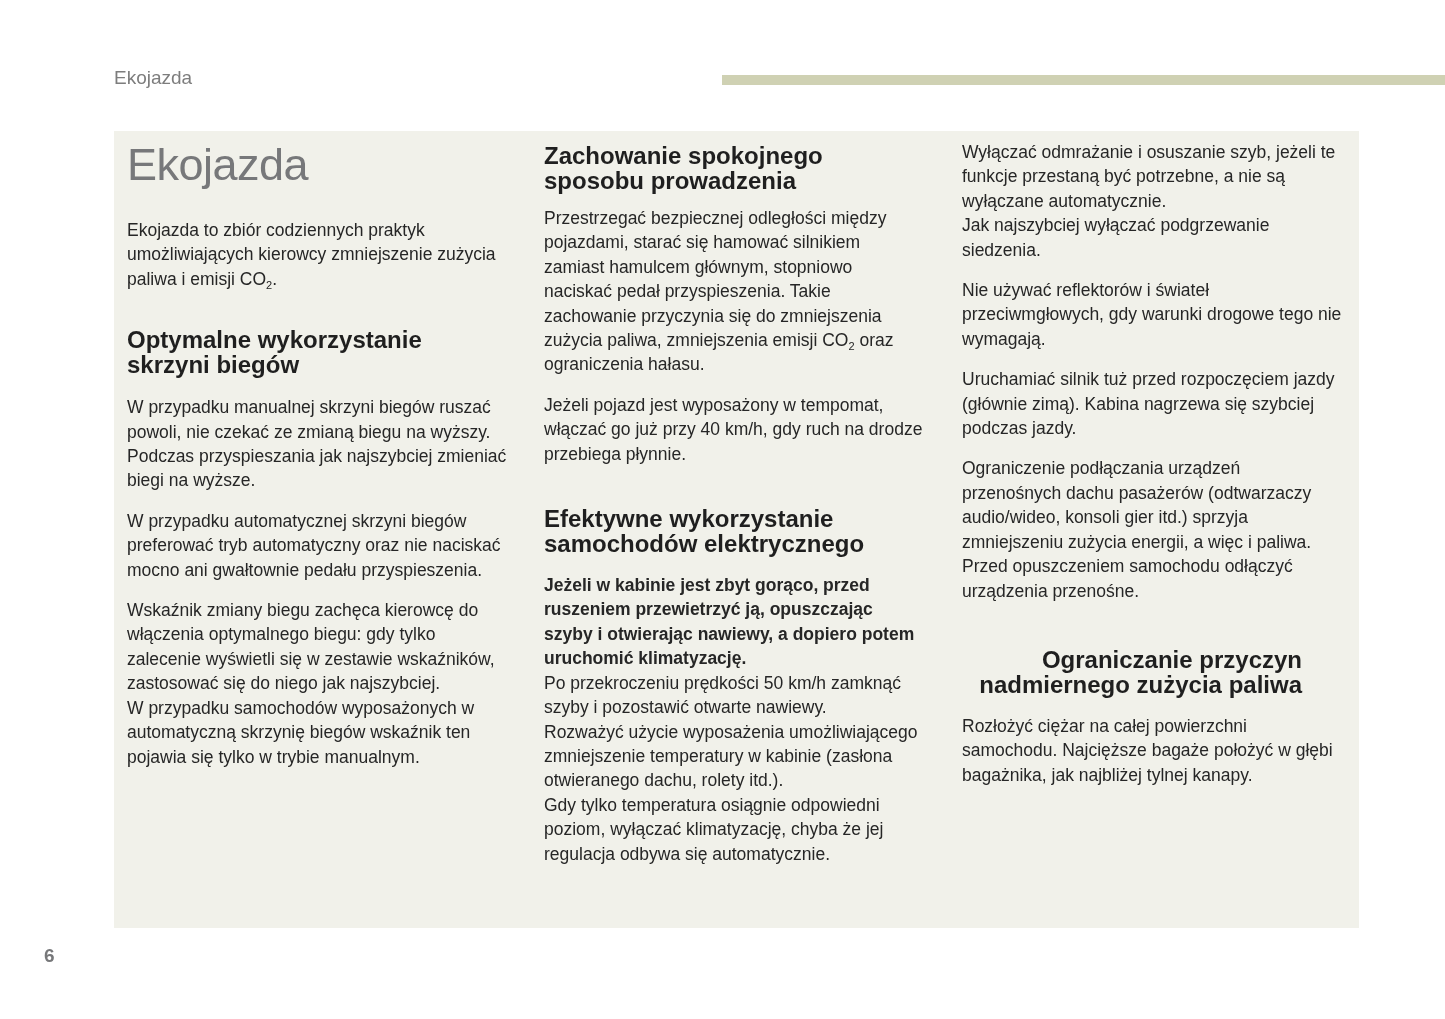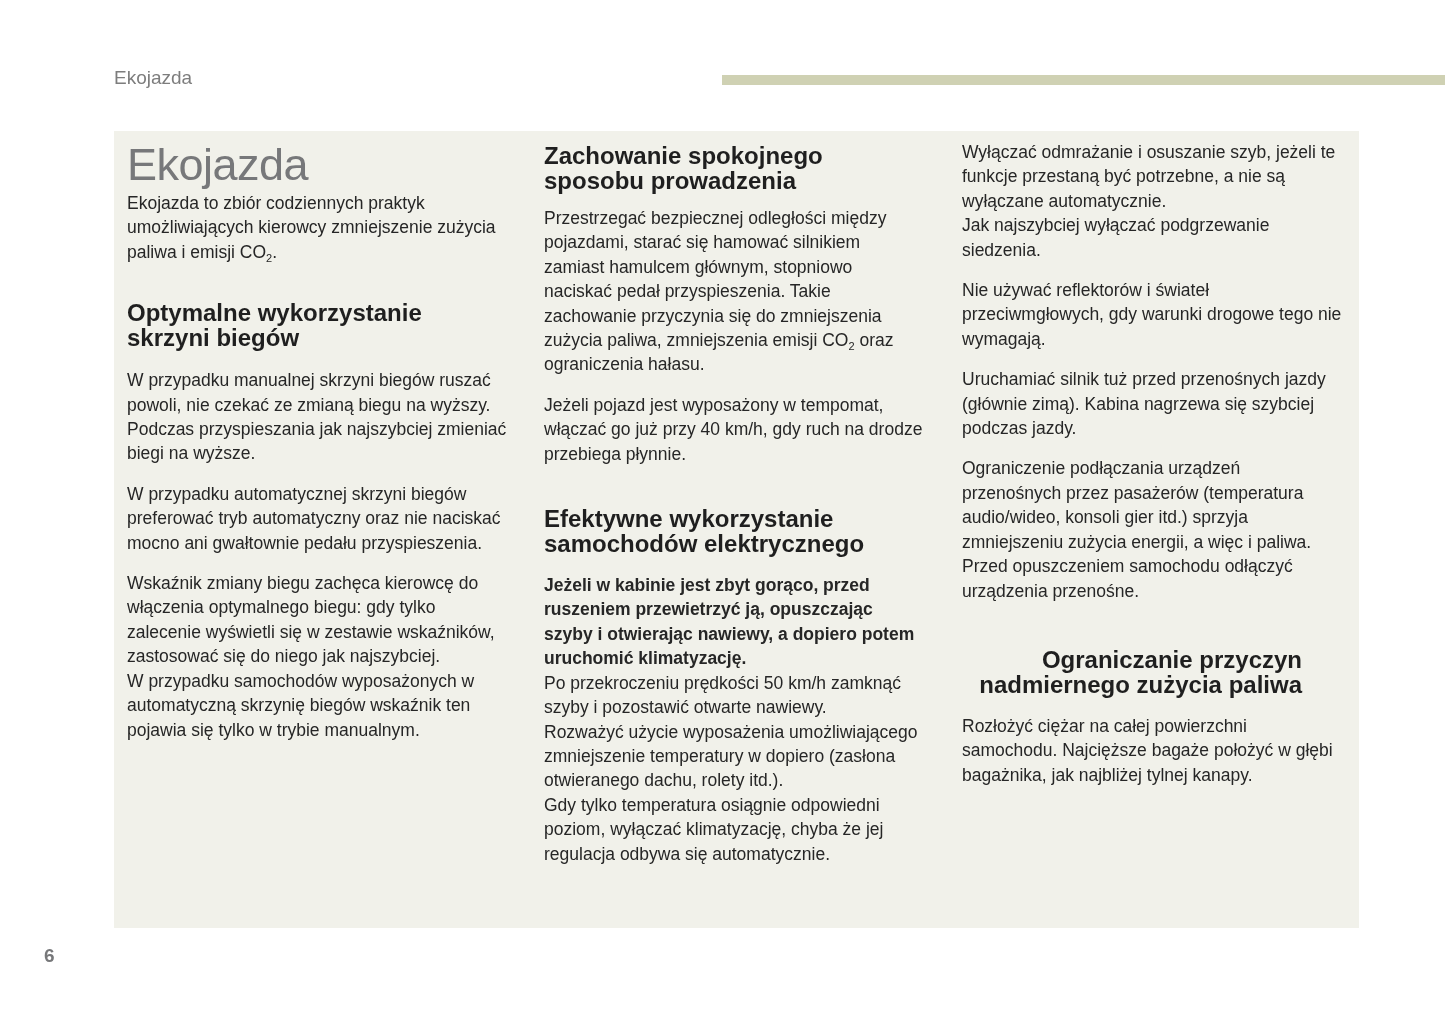--- a/index.html
+++ b/index.html
@@ -38,45 +38,45 @@
 </head>
 <body>
 
 <div class="header-label">Ekojazda</div>
 <div class="header-bar"></div>
 
 <div class="panel">
 
   <div class="col col1">
     <h1 class="big-title">Ekojazda</h1>
-    <p style="margin-top:0;"><span>Ekojazda to zbiór codziennych praktyk umożliwiających kierowcy zmniejszenie zużycia paliwa i emisji CO</span><sub>2</sub><span>.</span></p>
+    <p style="margin-top:27px;"><span>Ekojazda to zbiór codziennych praktyk umożliwiających kierowcy zmniejszenie zużycia paliwa i emisji CO</span><sub>2</sub><span>.</span></p>
     <h2 style="margin-top:36px;width:320px;">Optymalne wykorzystanie skrzyni biegów</h2>
     <p style="margin-top:18px;">W przypadku manualnej skrzyni biegów ruszać powoli, nie czekać ze zmianą biegu na wyższy. Podczas przyspieszania jak najszybciej zmieniać biegi na wyższe.</p>
     <p style="margin-top:16px;">W przypadku automatycznej skrzyni biegów preferować tryb automatyczny oraz nie naciskać mocno ani gwałtownie pedału przyspieszenia.</p>
     <p style="margin-top:16px;">Wskaźnik zmiany biegu zachęca kierowcę do włączenia optymalnego biegu: gdy tylko zalecenie wyświetli się w zestawie wskaźników, zastosować się do niego jak najszybciej.</p>
     <p>W przypadku samochodów wyposażonych w automatyczną skrzynię biegów wskaźnik ten pojawia się tylko w trybie manualnym.</p>
   </div>
 
   <div class="col col2">
     <h2 style="margin-top:12px;width:300px;">Zachowanie spokojnego sposobu prowadzenia</h2>
     <p style="margin-top:13px;"><span>Przestrzegać bezpiecznej odległości między pojazdami, starać się hamować silnikiem zamiast hamulcem głównym, stopniowo naciskać pedał przyspieszenia. Takie zachowanie przyczynia się do zmniejszenia zużycia paliwa, zmniejszenia emisji CO</span><sub>2</sub><span> oraz ograniczenia hałasu.</span></p>
     <p style="margin-top:16px;">Jeżeli pojazd jest wyposażony w tempomat, włączać go już przy 40 km/h, gdy ruch na drodze przebiega płynnie.</p>
     <h2 style="margin-top:40px;width:340px;">Efektywne wykorzystanie samochodów elektrycznego</h2>
     <p style="margin-top:17px;font-weight:bold;">Jeżeli w kabinie jest zbyt gorąco, przed ruszeniem przewietrzyć ją, opuszczając szyby i otwierając nawiewy, a dopiero potem uruchomić klimatyzację.</p>
     <p>Po przekroczeniu prędkości 50 km/h zamknąć szyby i pozostawić otwarte nawiewy.</p>
-    <p>Rozważyć użycie wyposażenia umożliwiającego zmniejszenie temperatury w dopiero (zasłona otwieranego dachu, rolety itd.).</p>
+    <p>Rozważyć użycie wyposażenia umożliwiającego zmniejszenie temperatury w kabinie (zasłona otwieranego dachu, rolety itd.).</p>
     <p>Gdy tylko temperatura osiągnie odpowiedni poziom, wyłączać klimatyzację, chyba że jej regulacja odbywa się automatycznie.</p>
   </div>
 
   <div class="col col3">
     <p style="margin-top:9px;">Wyłączać odmrażanie i osuszanie szyb, jeżeli te funkcje przestaną być potrzebne, a nie są wyłączane automatycznie.</p>
     <p>Jak najszybciej wyłączać podgrzewanie siedzenia.</p>
     <p style="margin-top:16px;">Nie używać reflektorów i świateł przeciwmgłowych, gdy warunki drogowe tego nie wymagają.</p>
-    <p style="margin-top:16px;">Uruchamiać silnik tuż przed przenośnych jazdy (głównie zimą). Kabina nagrzewa się szybciej podczas jazdy.</p>
-    <p style="margin-top:16px;">Ograniczenie podłączania urządzeń przenośnych przez pasażerów (temperatura audio/wideo, konsoli gier itd.) sprzyja zmniejszeniu zużycia energii, a więc i paliwa.</p>
+    <p style="margin-top:16px;">Uruchamiać silnik tuż przed rozpoczęciem jazdy (głównie zimą). Kabina nagrzewa się szybciej podczas jazdy.</p>
+    <p style="margin-top:16px;">Ograniczenie podłączania urządzeń przenośnych dachu pasażerów (odtwarzaczy audio/wideo, konsoli gier itd.) sprzyja zmniejszeniu zużycia energii, a więc i paliwa.</p>
     <p>Przed opuszczeniem samochodu odłączyć urządzenia przenośne.</p>
     <h2 style="margin-top:44px;width:340px;text-align:right;">Ograniczanie przyczyn nadmiernego zużycia paliwa</h2>
     <p style="margin-top:17px;">Rozłożyć ciężar na całej powierzchni samochodu. Najcięższe bagaże położyć w głębi bagażnika, jak najbliżej tylnej kanapy.</p>
   </div>
 
 </div>
 
 <div class="page-number">6</div>
 
 </body></html>

